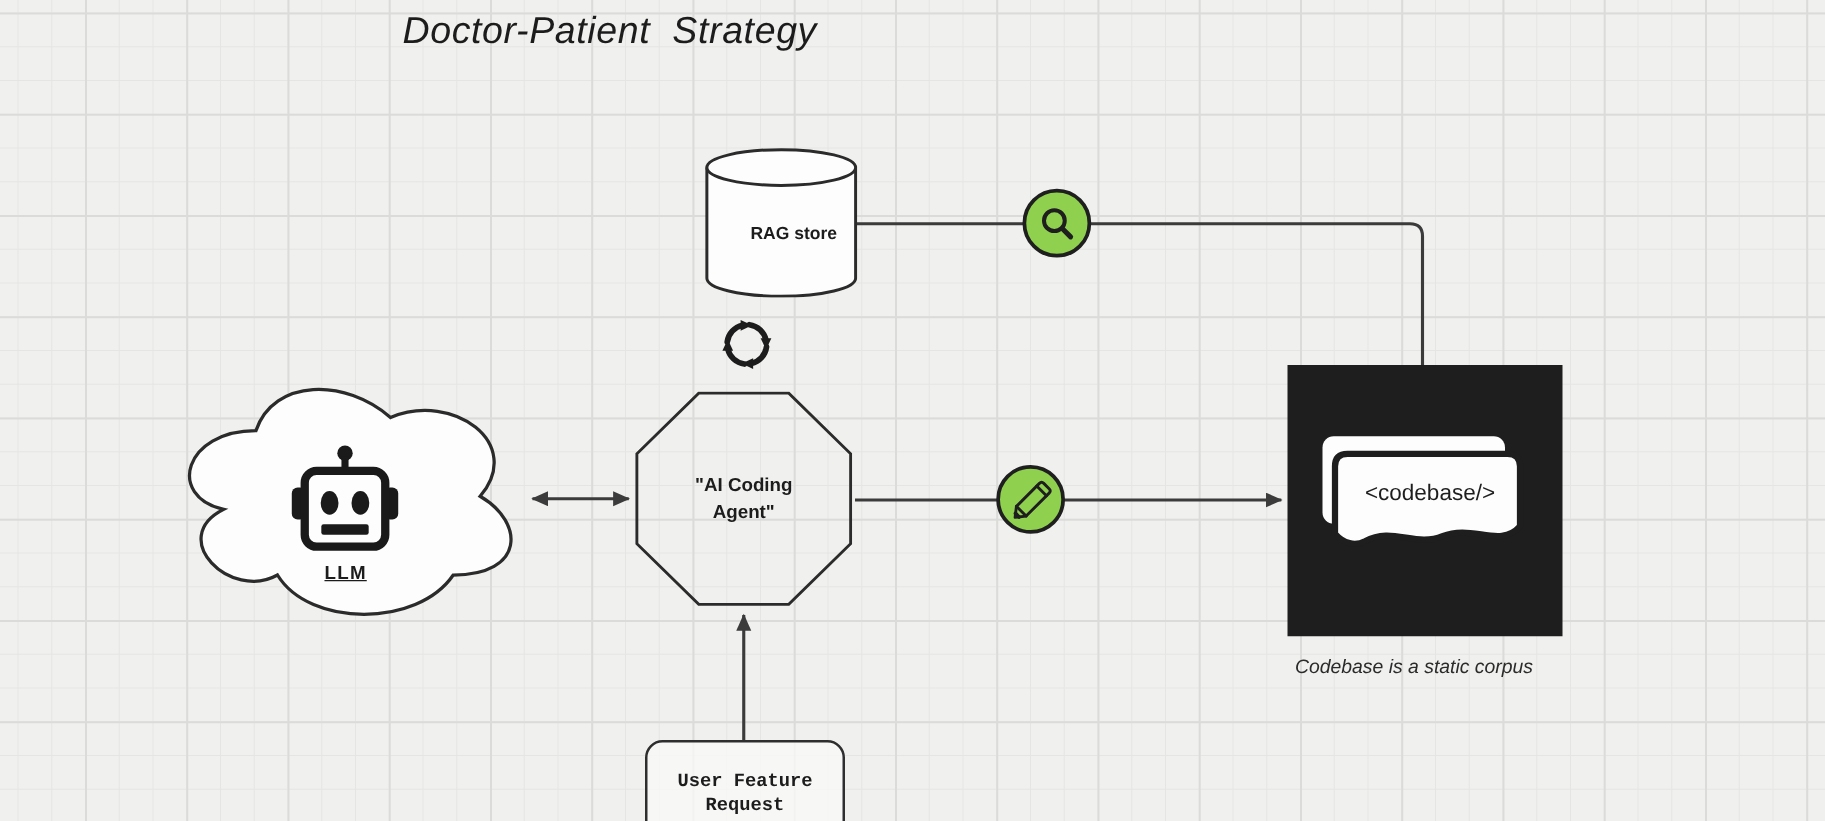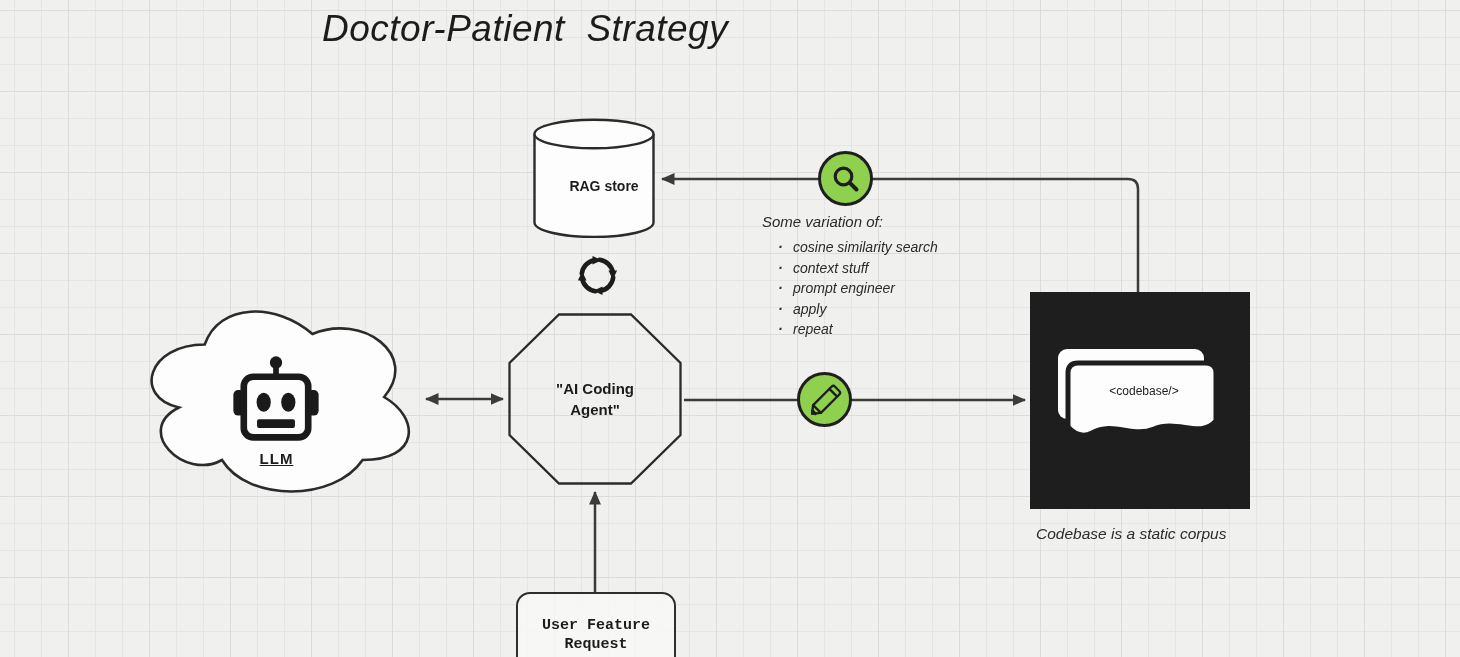--- a/index.html
+++ b/index.html
@@ -10,26 +10,26 @@
     background-image:
       linear-gradient(to right, #DBDBD9 1.5px, transparent 1.5px),
       linear-gradient(to bottom, #DBDBD9 1.5px, transparent 1.5px),
       linear-gradient(to right, #E5E5E3 1px, transparent 1px),
       linear-gradient(to bottom, #E5E5E3 1px, transparent 1px);
     background-size:81px 81px,81px 81px,27px 27px,27px 27px;
     background-position:68px 10px,68px 10px,14px 10px,14px 10px;
   }
   .abs{position:absolute;}
   .title{
-    left:322px;top:8px;font-size:37px;font-style:italic;font-weight:500;
+    left:322px;top:8px;font-size:30px;font-style:italic;font-weight:500;
     color:#1c1c1c;white-space:pre;letter-spacing:0.5px;
   }
   .node-label{font-weight:700;color:#1c1c1c;text-align:center;}
   
-  .cylinder{left:533px;top:118px;width:142px;height:120px;}
+  .cylinder{left:564px;top:118px;width:142px;height:120px;}
   .cylinder .node-label{position:absolute;left:0;top:60px;width:100%;font-size:14px;}
   
   .refresh{left:573px;top:251px;width:49px;height:49px;}
   
   .octagon{left:508px;top:313px;width:174px;height:172px;}
   .octagon .node-label{
     position:absolute;left:0;top:0;width:100%;height:100%;
     display:flex;flex-direction:column;align-items:center;justify-content:center;
     font-size:15px;line-height:21px;
   }
@@ -49,21 +49,21 @@
   .notes{left:762px;top:213px;font-style:italic;color:#2b2b2b;}
   .notes-heading{font-size:15px;font-weight:500;}
   .notes ul{list-style:none;margin:7px 0 0 0;padding:0;}
   .notes li{position:relative;padding-left:31px;font-size:14px;line-height:20.5px;font-weight:500;}
   .notes li::before{content:"\00B7";position:absolute;left:16px;font-weight:700;}
   
   .codebase-box{left:1030px;top:292px;width:220px;height:217px;background:#1E1E1E;}
   .codebase-box .doc-stack{position:absolute;left:26px;top:55px;width:168px;height:108px;}
   .codebase-label{
     position:absolute;left:40px;top:92px;width:148px;text-align:center;
-    font-size:12px;color:#1e1e1e;
+    font-size:18px;color:#1e1e1e;
   }
   .caption{left:1036px;top:525px;font-size:15.5px;font-style:italic;font-weight:500;color:#2b2b2b;}
   
   .ufr{
     left:516px;top:592px;width:160px;height:90px;box-sizing:border-box;
     border:2.5px solid #2E2E2E;border-radius:14px;background:rgba(250,250,248,0.75);
   }
   .ufr .node-label{margin:22px auto 0;width:122px;font-size:15px;line-height:19px;font-family:Liberation Mono, monospace;}
   .connectors{left:0;top:0;width:1460px;height:657px;}
   svg{display:block;}
@@ -163,30 +163,20 @@
     <svg width="40" height="40" viewBox="0 0 40 40">
       <g transform="translate(20.5,20.5) rotate(-45)" stroke="#1E1E1E" stroke-width="2.3" fill="none" stroke-linejoin="round" stroke-linecap="round">
         <path d="M -12,-5.5 L 14,-5.5 Q 16.5,-5.5 16.5,-3 L 16.5,3 Q 16.5,5.5 14,5.5 L -12,5.5 Z"></path>
         <path d="M -12,-5.5 L -19,0 L -12,5.5"></path>
         <path d="M -16.5,-2 L -16.5,2" stroke-width="3"></path>
         <line x1="11" y1="-5.5" x2="11" y2="5.5"></line>
       </g>
     </svg>
   </div>
 
-  <div class="abs notes">
-    <div class="notes-heading">Some variation of:</div>
-    <ul>
-      <li>cosine similarity search</li>
-      <li>context stuff</li>
-      <li>prompt engineer</li>
-      <li>apply</li>
-      <li>repeat</li>
-    </ul>
-  </div>
 
   <div class="abs codebase-box">
     <svg class="doc-stack" viewBox="0 0 168 108">
       <rect x="2" y="2" width="146" height="70" rx="9" fill="#FDFDFD"></rect>
       <g transform="translate(12,16)">
         <path d="M 10,0 L 138,0 Q 148,0 148,10 L 148,58
                  C 132,76 110,56 86,66
                  C 64,75 46,58 24,70
                  C 16,74 7,72 0,64
                  L 0,10 Q 0,0 10,0 Z" fill="#FDFDFD" stroke="#1E1E1E" stroke-width="5"></path>

